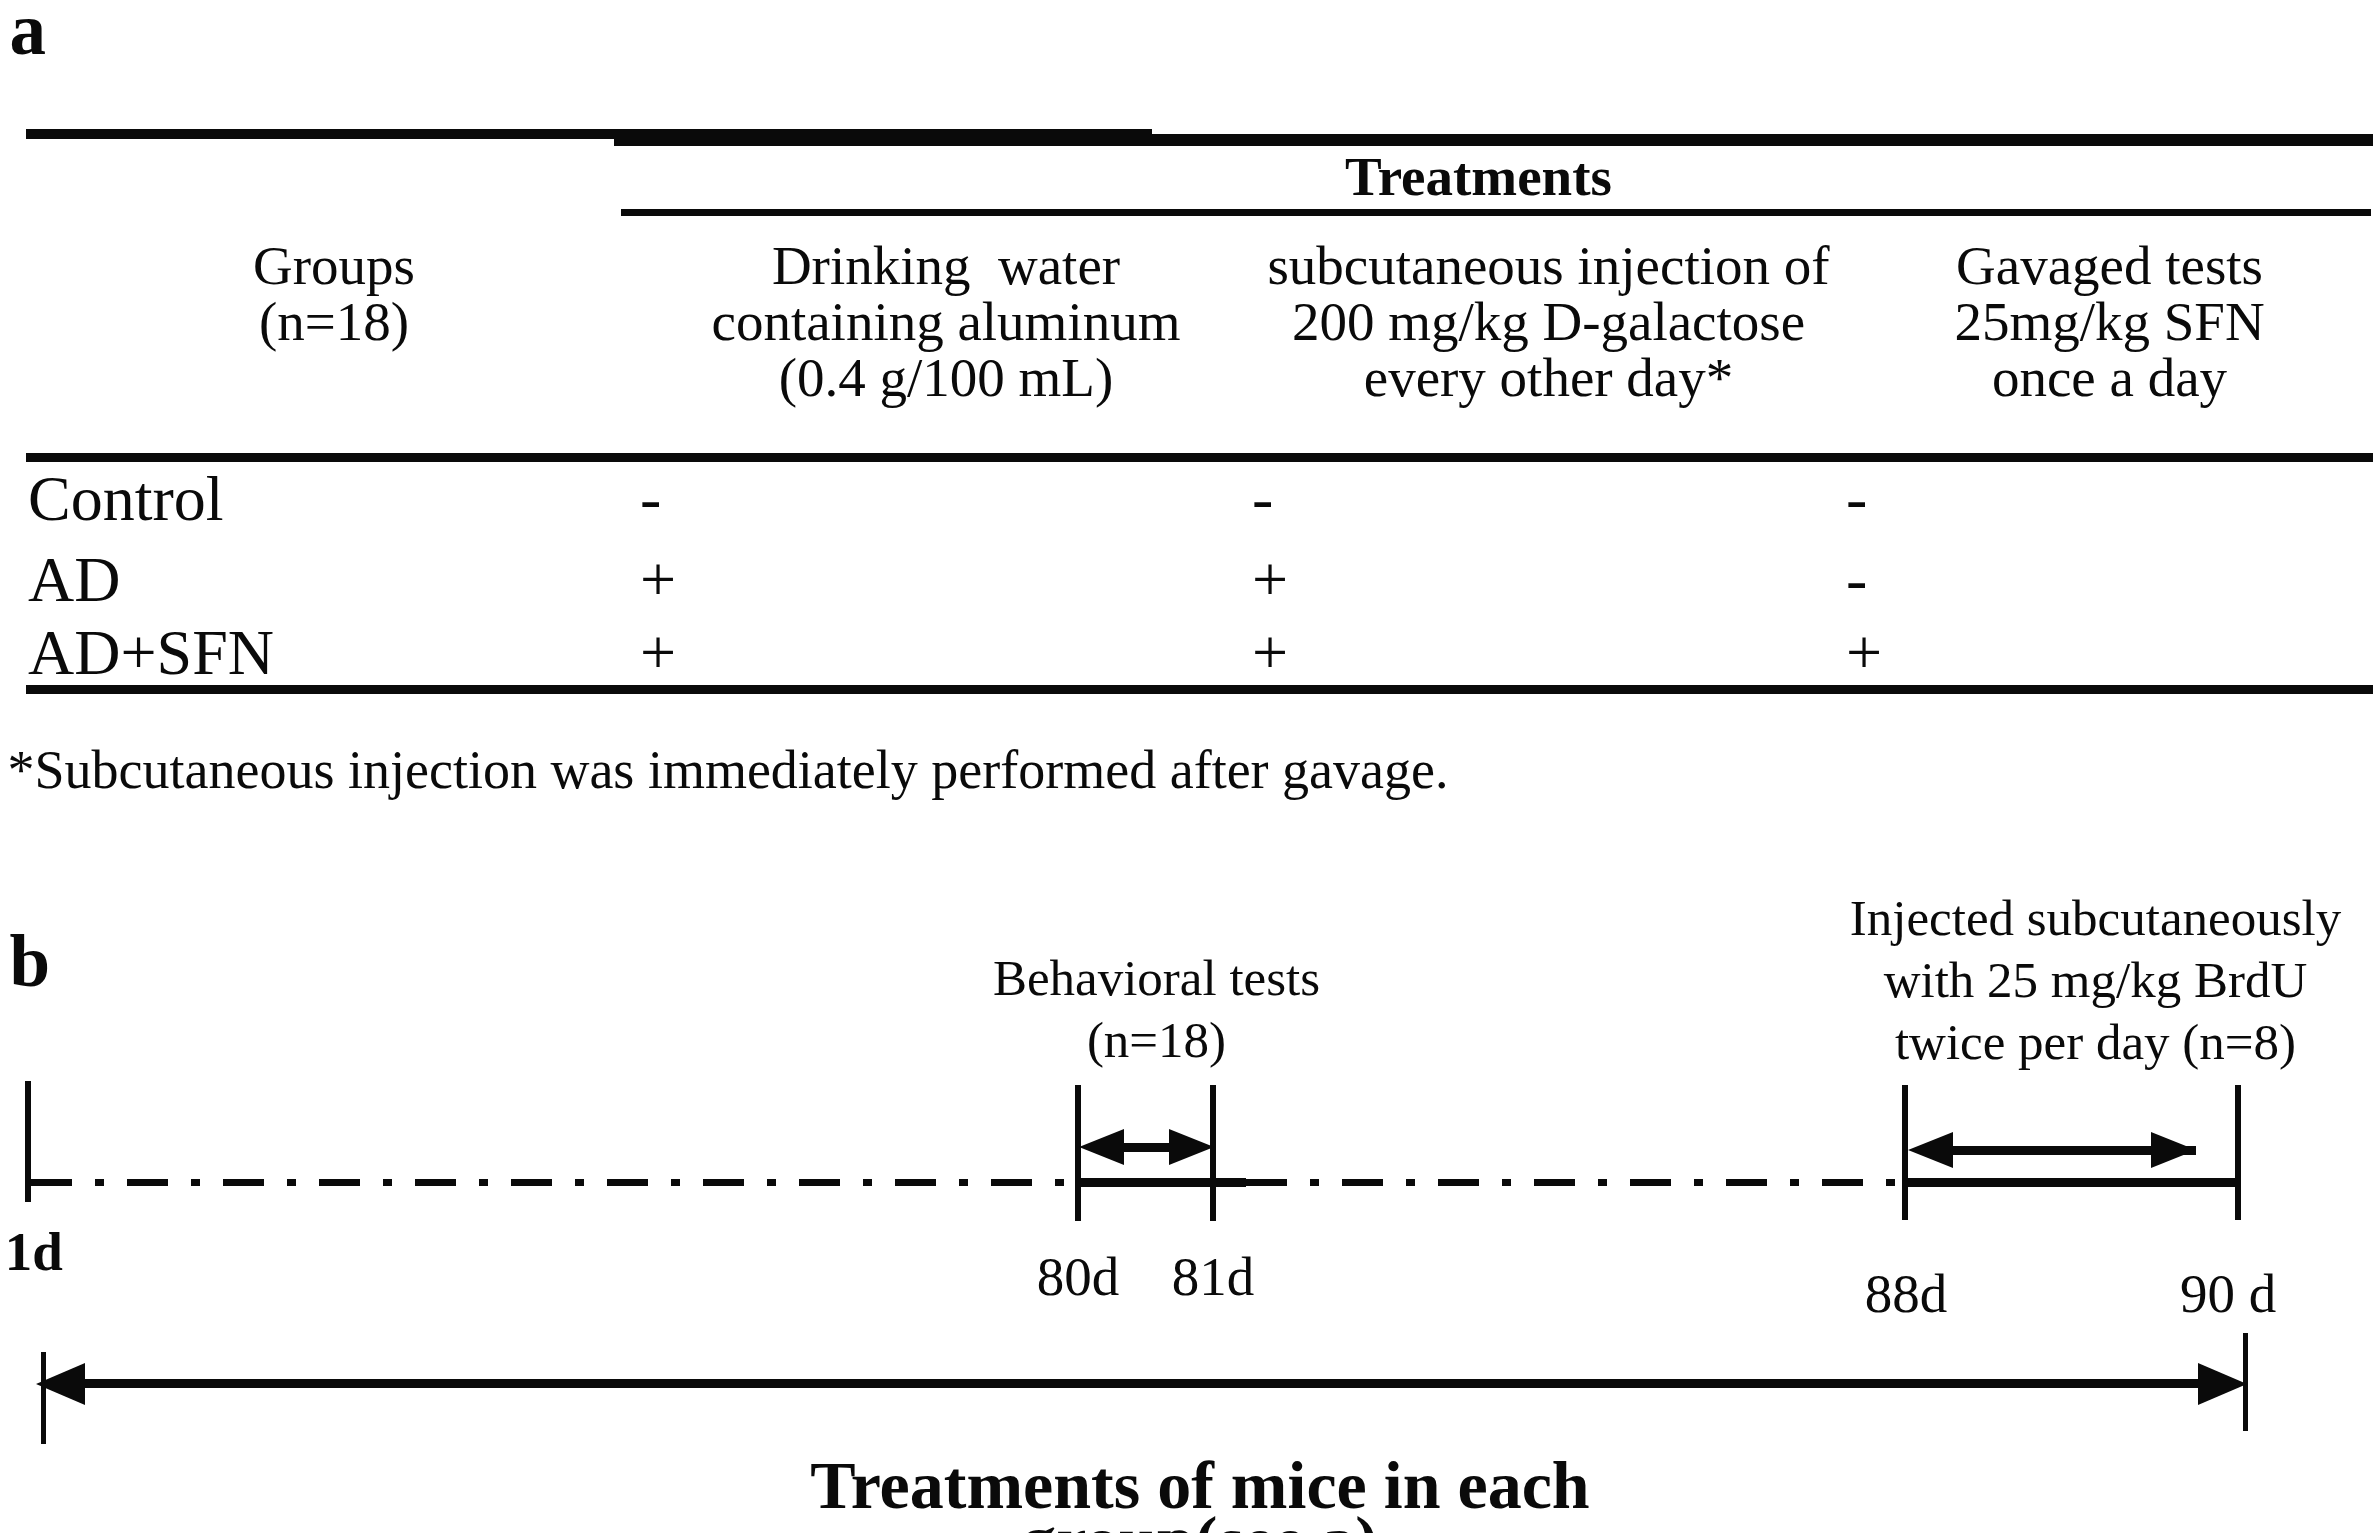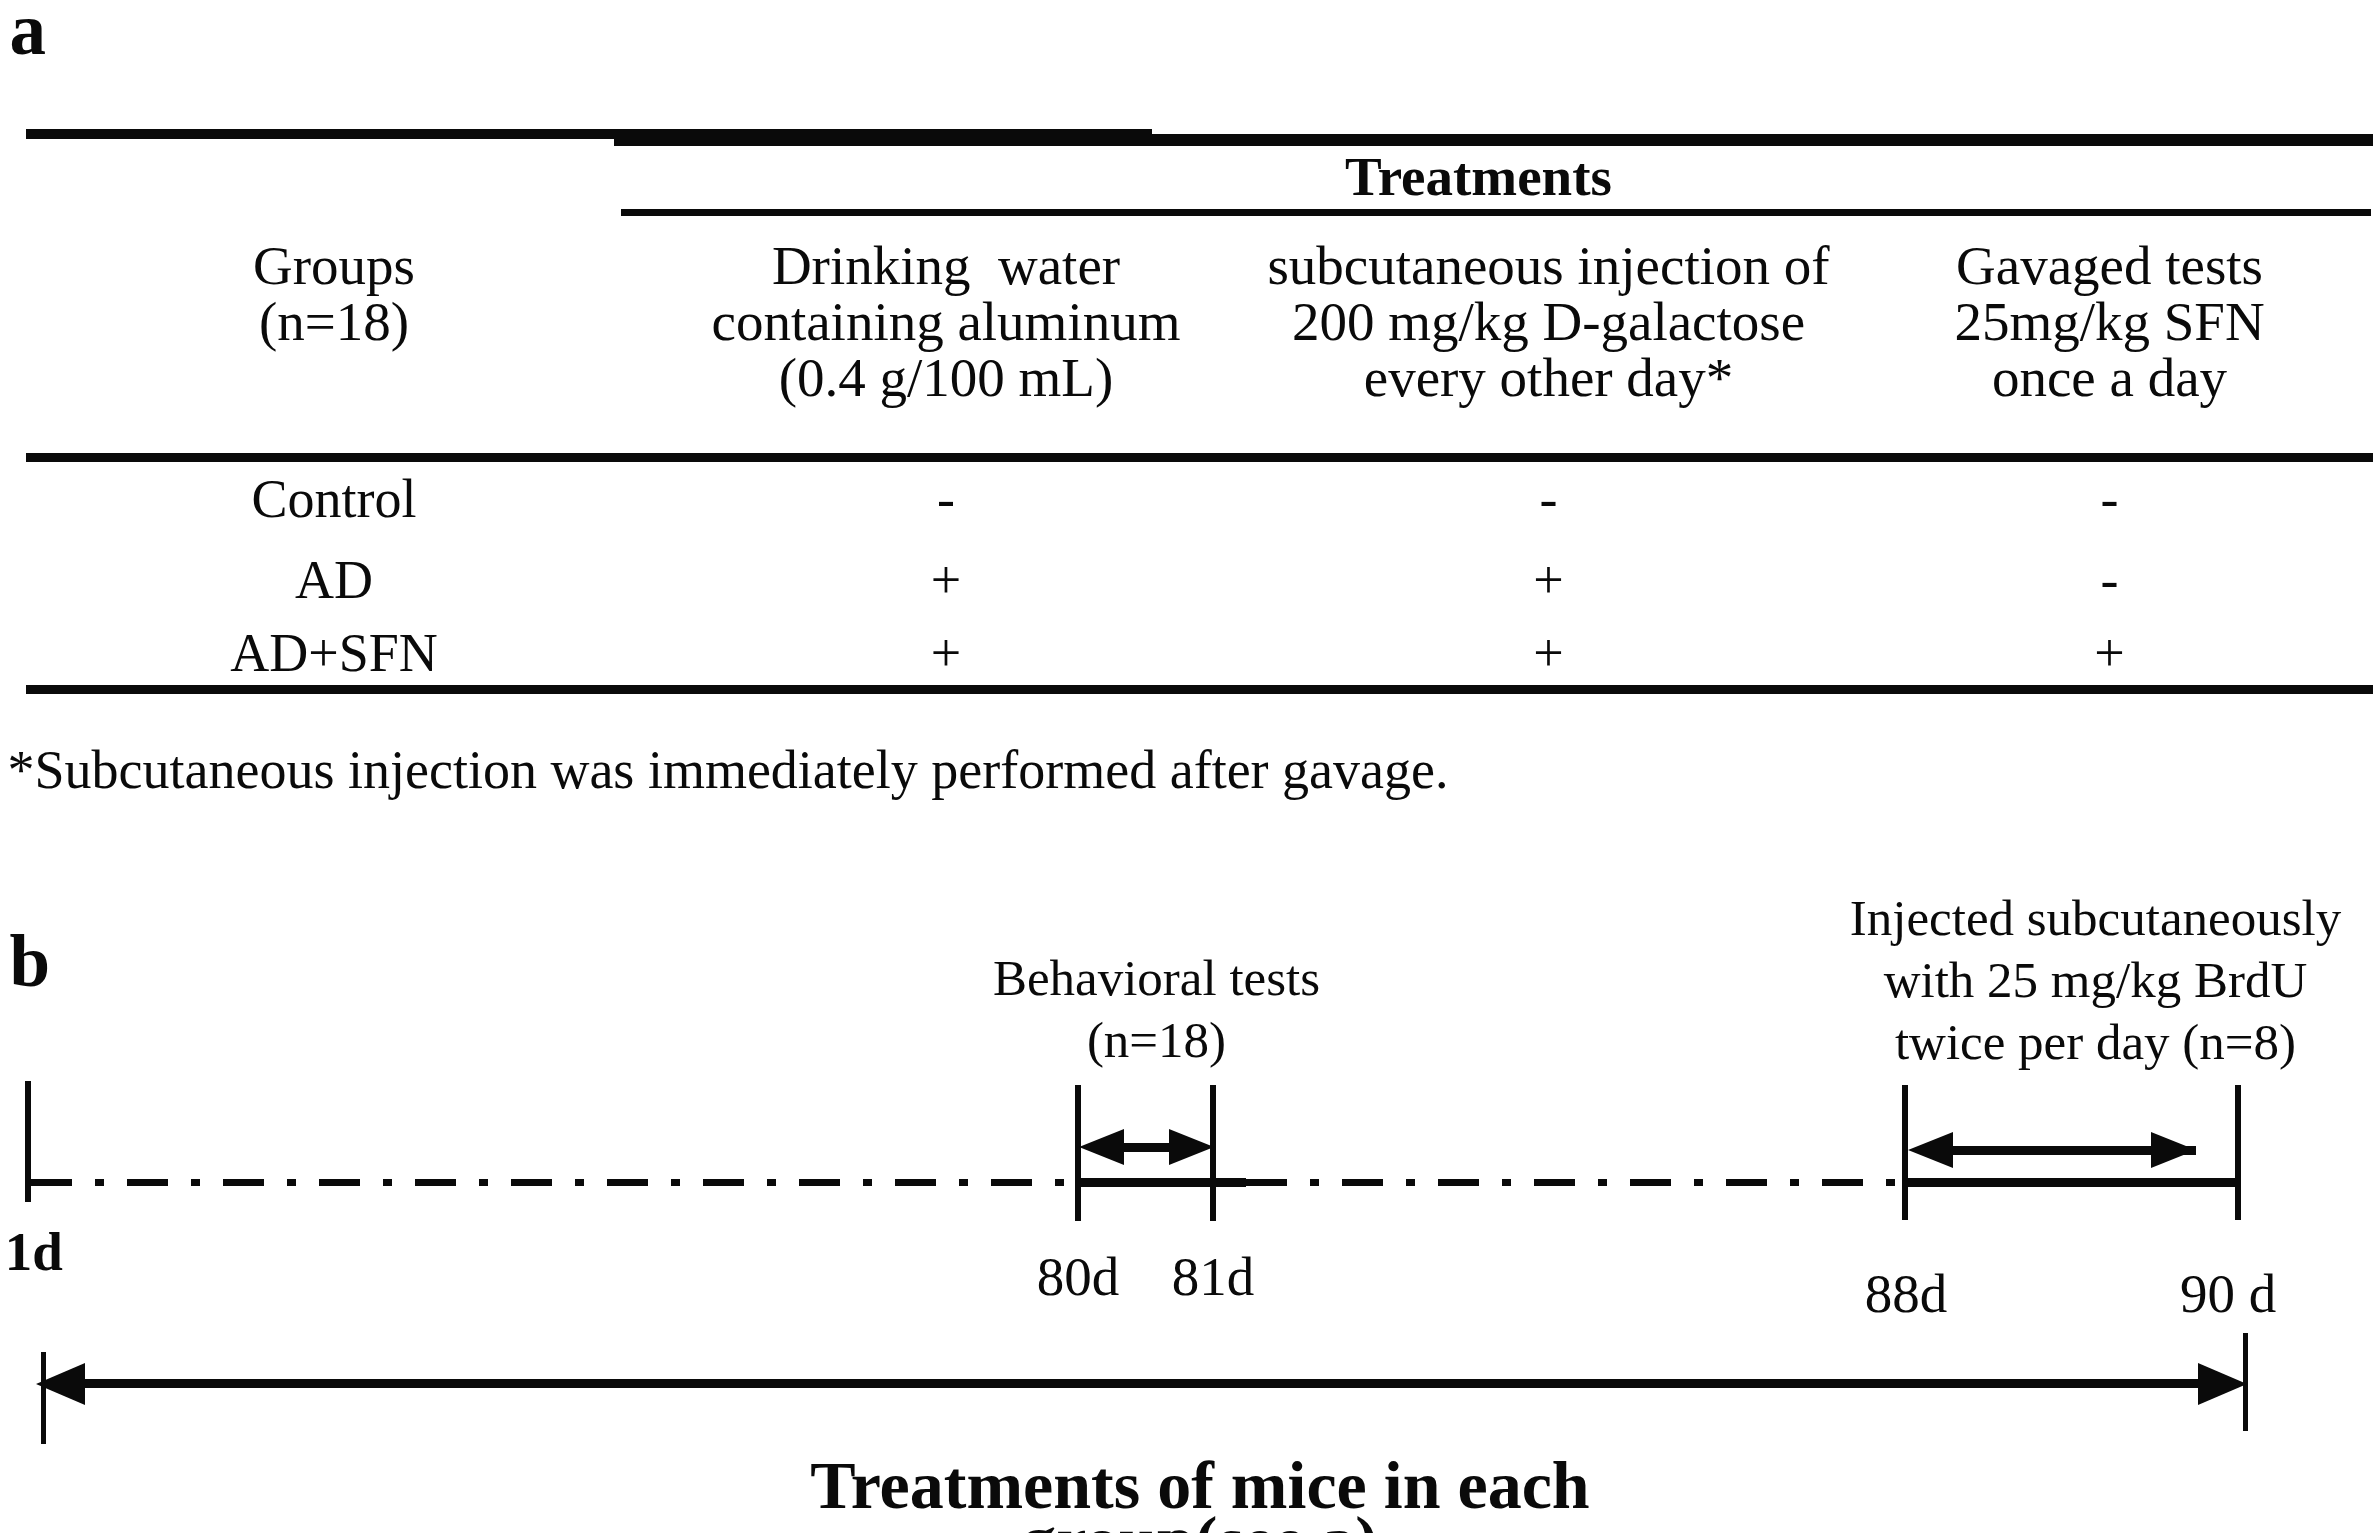--- a/index.html
+++ b/index.html
@@ -4,21 +4,21 @@
 <style>
   html,body{margin:0;padding:0;background:#fff;}
   .page{position:relative;width:2376px;height:1534px;background:#ffffff;overflow:hidden;
         font-family:"Liberation Serif","DejaVu Serif",serif;color:#0a0a0a;}
   .abs{position:absolute;}
   .rule{position:absolute;background:#0a0a0a;}
   .panel-label{position:absolute;font-weight:bold;font-size:73px;line-height:73px;}
   .tbl-text{font-size:55px;line-height:56px;text-align:center;white-space:pre;}
   .hdr-cell{position:absolute;text-align:center;}
   .hdr-line{display:block;font-size:55px;line-height:56px;white-space:pre;}
-  .row-cell{position:absolute;font-size:54px;line-height:56px;text-align:center;white-space:pre;}
+  .row-cell{position:absolute;font-size:64px;line-height:56px;white-space:pre;}
   .footnote{position:absolute;font-size:54px;line-height:56px;white-space:pre;}
   .tick{position:absolute;background:#0a0a0a;width:5.6px;}
   .dashdot{position:absolute;height:6.6px;
      background:repeating-linear-gradient(90deg,#0a0a0a 0 41px,transparent 41px 64px,#0a0a0a 64px 73px,transparent 73px 96px);}
   .solidline{position:absolute;height:8.5px;background:#0a0a0a;}
   .bar{position:absolute;background:#0a0a0a;}
   .head-l{position:absolute;width:0;height:0;border-top:18px solid transparent;border-bottom:18px solid transparent;border-right:45px solid #0a0a0a;}
   .head-r{position:absolute;width:0;height:0;border-top:18px solid transparent;border-bottom:18px solid transparent;border-left:45px solid #0a0a0a;}
   .bhead-l{position:absolute;width:0;height:0;border-top:21px solid transparent;border-bottom:21px solid transparent;border-right:49px solid #0a0a0a;}
   .bhead-r{position:absolute;width:0;height:0;border-top:21px solid transparent;border-bottom:21px solid transparent;border-left:49px solid #0a0a0a;}

